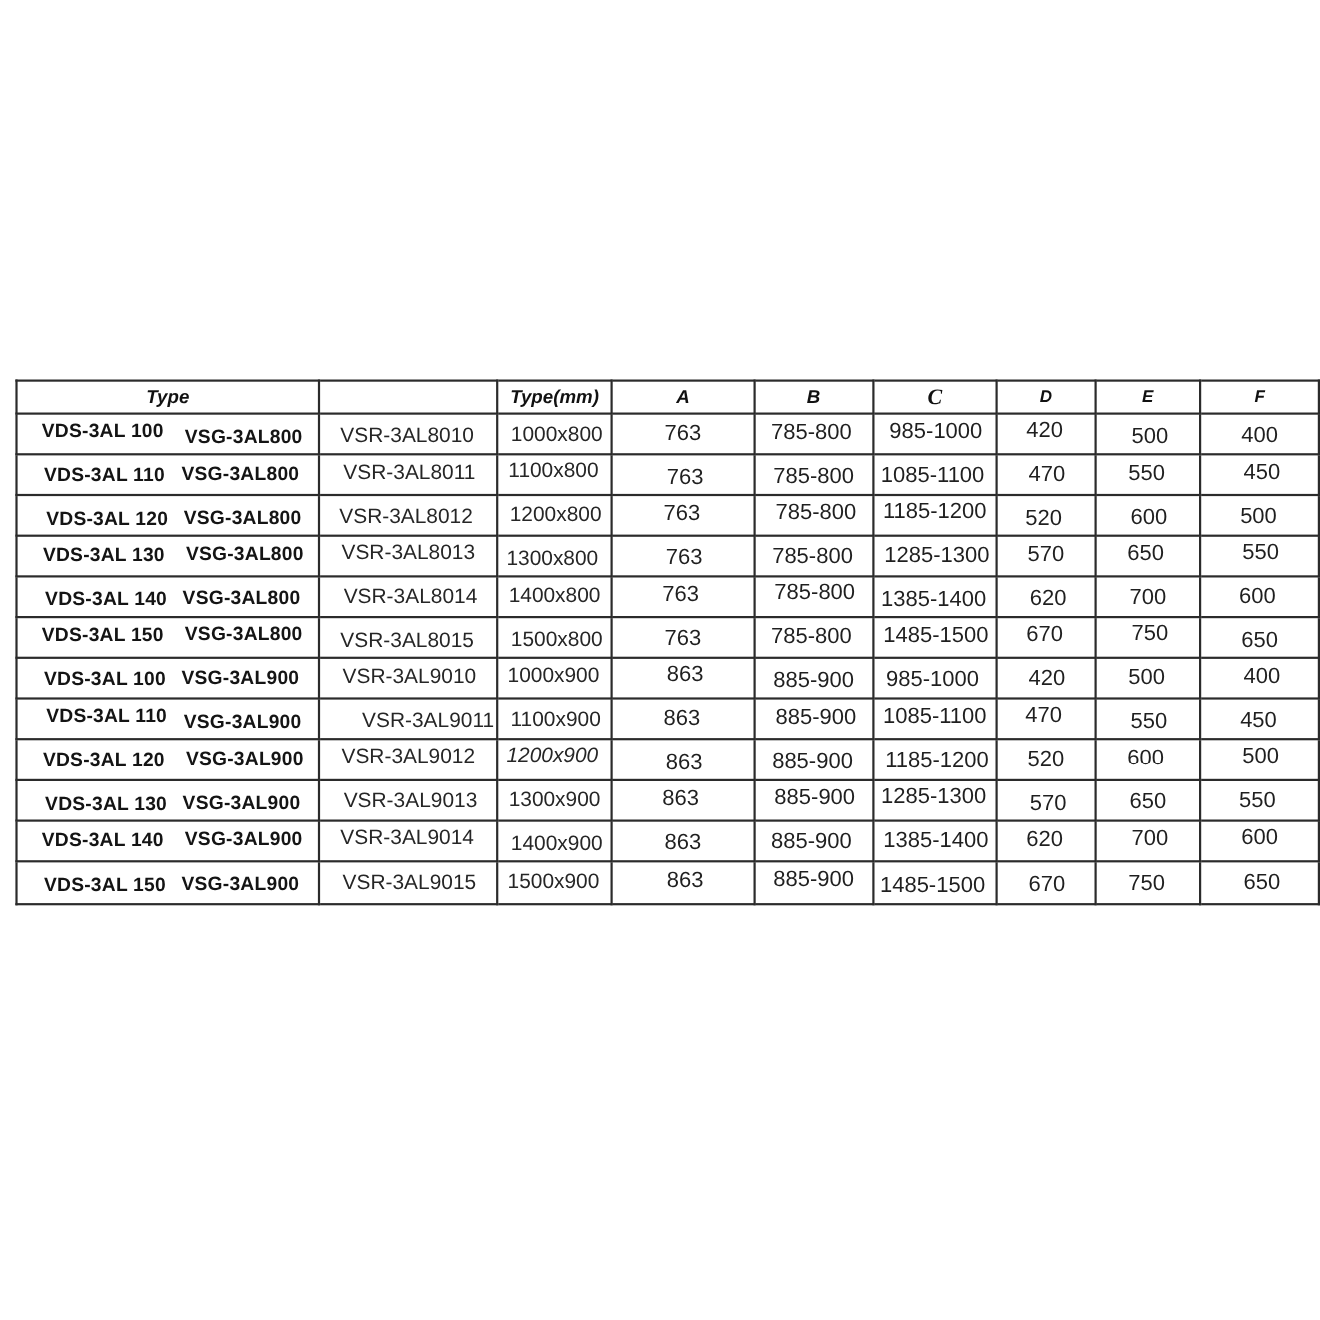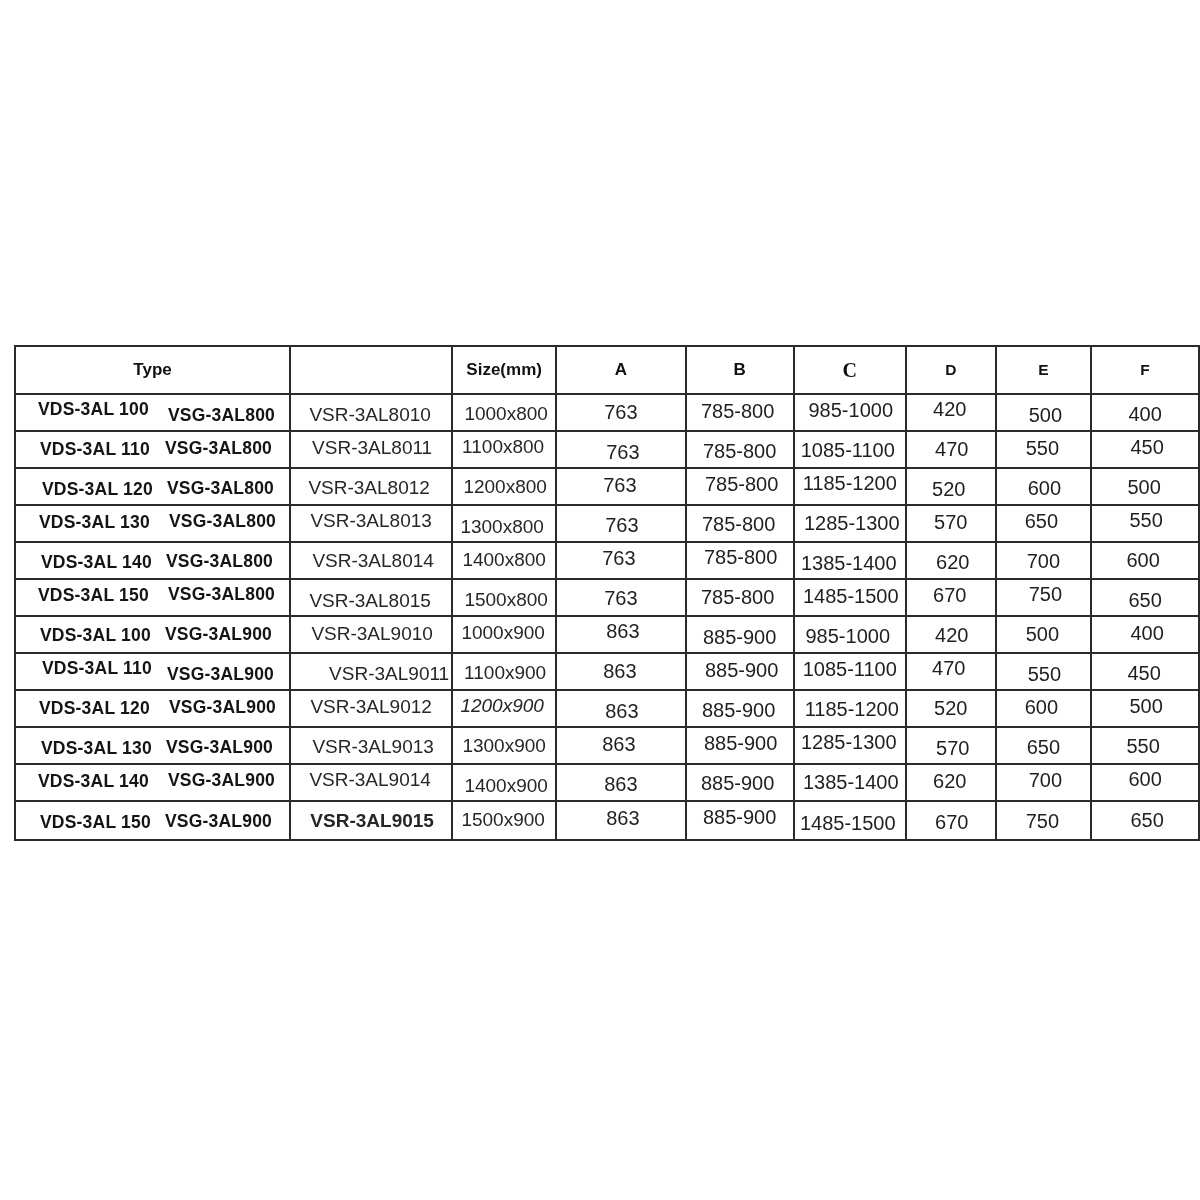--- a/index.html
+++ b/index.html
@@ -11,21 +11,21 @@
     position:absolute;left:14px;top:345px;
     border-collapse:collapse;table-layout:fixed;
     background:#ffffff;
   }
   .spec-table th,.spec-table td{
     border:2px solid #2b2b2b;
     padding:0;margin:0;overflow:hidden;
     text-align:center;vertical-align:middle;
     white-space:nowrap;
   }
-  .spec-table thead tr{height:48px;}
+  .spec-table thead tr{height:30px;font-style:italic;}
   .spec-table tbody tr{height:37px;}
   .spec-table tbody tr:last-child{height:39px;}
   .spec-table thead th{
     font-size:17px;font-weight:bold;color:#111111;
   }
   .spec-table thead th.serif-header{
     font-family:"Liberation Serif",serif;font-size:20px;
   }
   .spec-table thead th.small-header{font-size:15.5px;}
   .spec-table tbody td{
@@ -59,21 +59,21 @@
     <col style="width:110px">
     <col style="width:113px">
     <col style="width:93px">
     <col style="width:99px">
     <col style="width:112px">
   </colgroup>
   <thead>
     <tr id="head-row">
         <th>Type</th>
         <th></th>
-        <th>Size(mm)</th>
+        <th>Type(mm)</th>
         <th>A</th>
         <th>B</th>
         <th class="serif-header">C</th>
         <th class="small-header">D</th>
         <th class="small-header">E</th>
         <th class="small-header">F</th>
       </tr>
   </thead>
   <tbody id="body-rows">
       <tr>
@@ -252,21 +252,21 @@
         <td class="col-e"><span class="cv" style="transform: translate(2px, -2px);">700</span></td>
         <td class="col-f"><span class="cv" style="transform: translate(0px, -3px);">600</span></td>
       </tr>
       <tr>
         <td class="col-type">
           <div class="type-inner">
             <span class="vds cv" style="transform: translate(0px, 2px);">VDS-3AL 150</span>
             <span class="vsg cv" style="transform: translate(-2px, 1px);">VSG-3AL900</span>
           </div>
         </td>
-        <td class="col-code"><span class="cv" style="transform: translate(1px, 0px); font-weight: bold;">VSR-3AL9015</span></td>
+        <td class="col-code"><span class="cv" style="transform: translate(1px, 0px);">VSR-3AL9015</span></td>
         <td class="col-size"><span class="cv" style="transform: translate(-1px, -1px);">1500x900</span></td>
         <td class="col-a"><span class="cv" style="transform: translate(2px, -2px);">863</span></td>
         <td class="col-b"><span class="cv" style="transform: translate(0px, -3px);">885-900</span></td>
         <td class="col-c"><span class="cv" style="transform: translate(-2px, 3px);">1485-1500</span></td>
         <td class="col-d"><span class="cv" style="transform: translate(1px, 2px);">670</span></td>
         <td class="col-e"><span class="cv" style="transform: translate(-1px, 1px);">750</span></td>
         <td class="col-f"><span class="cv" style="transform: translate(2px, 0px);">650</span></td>
       </tr>
     </tbody>
 </table>

